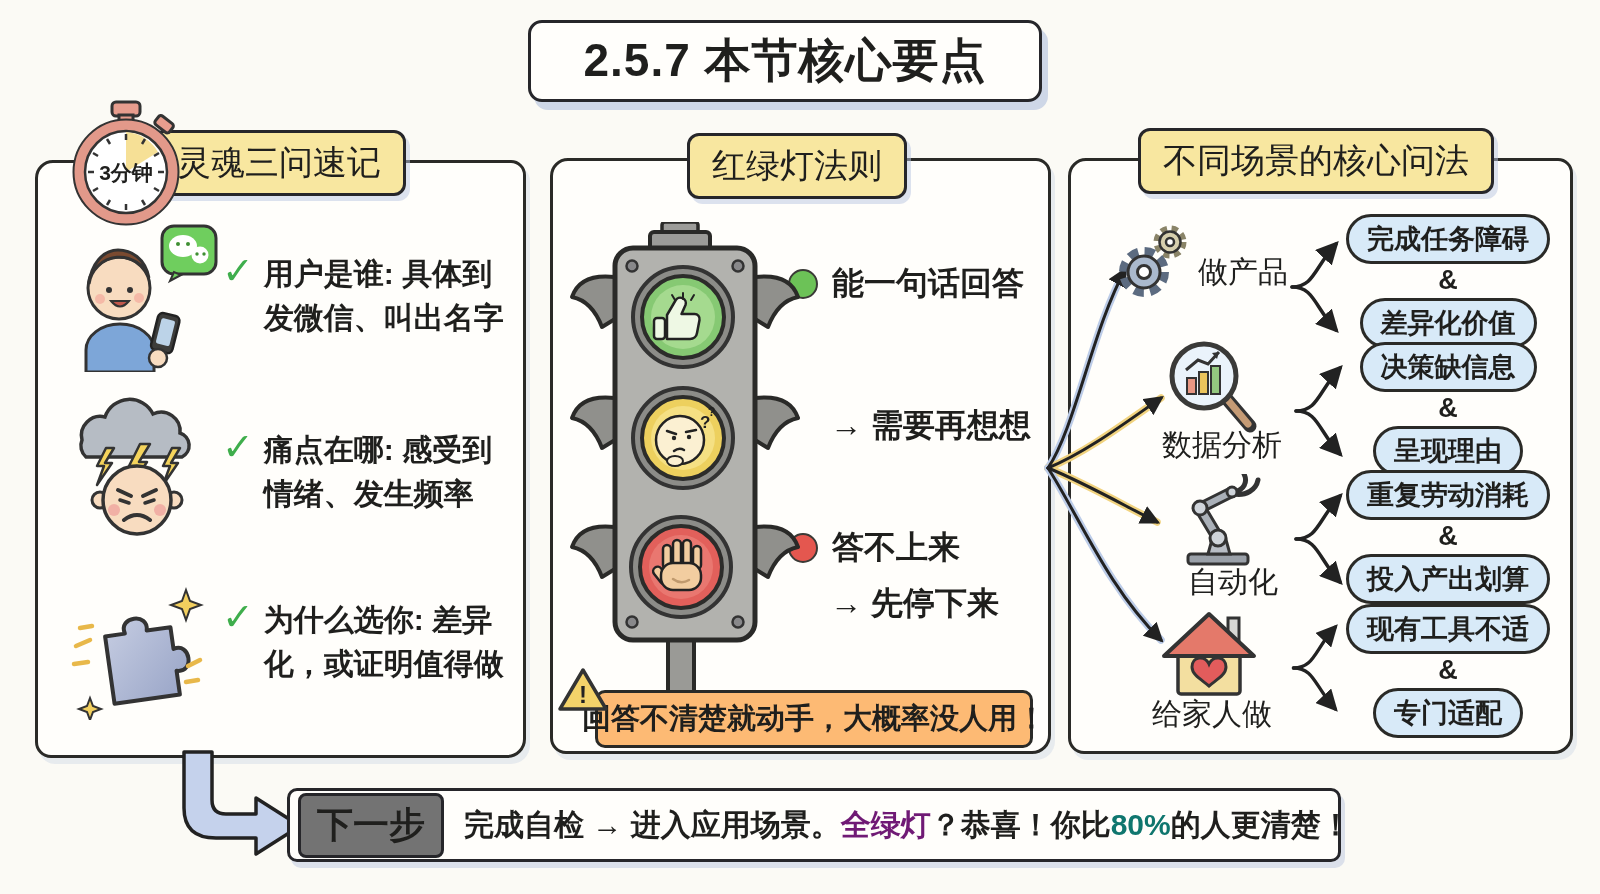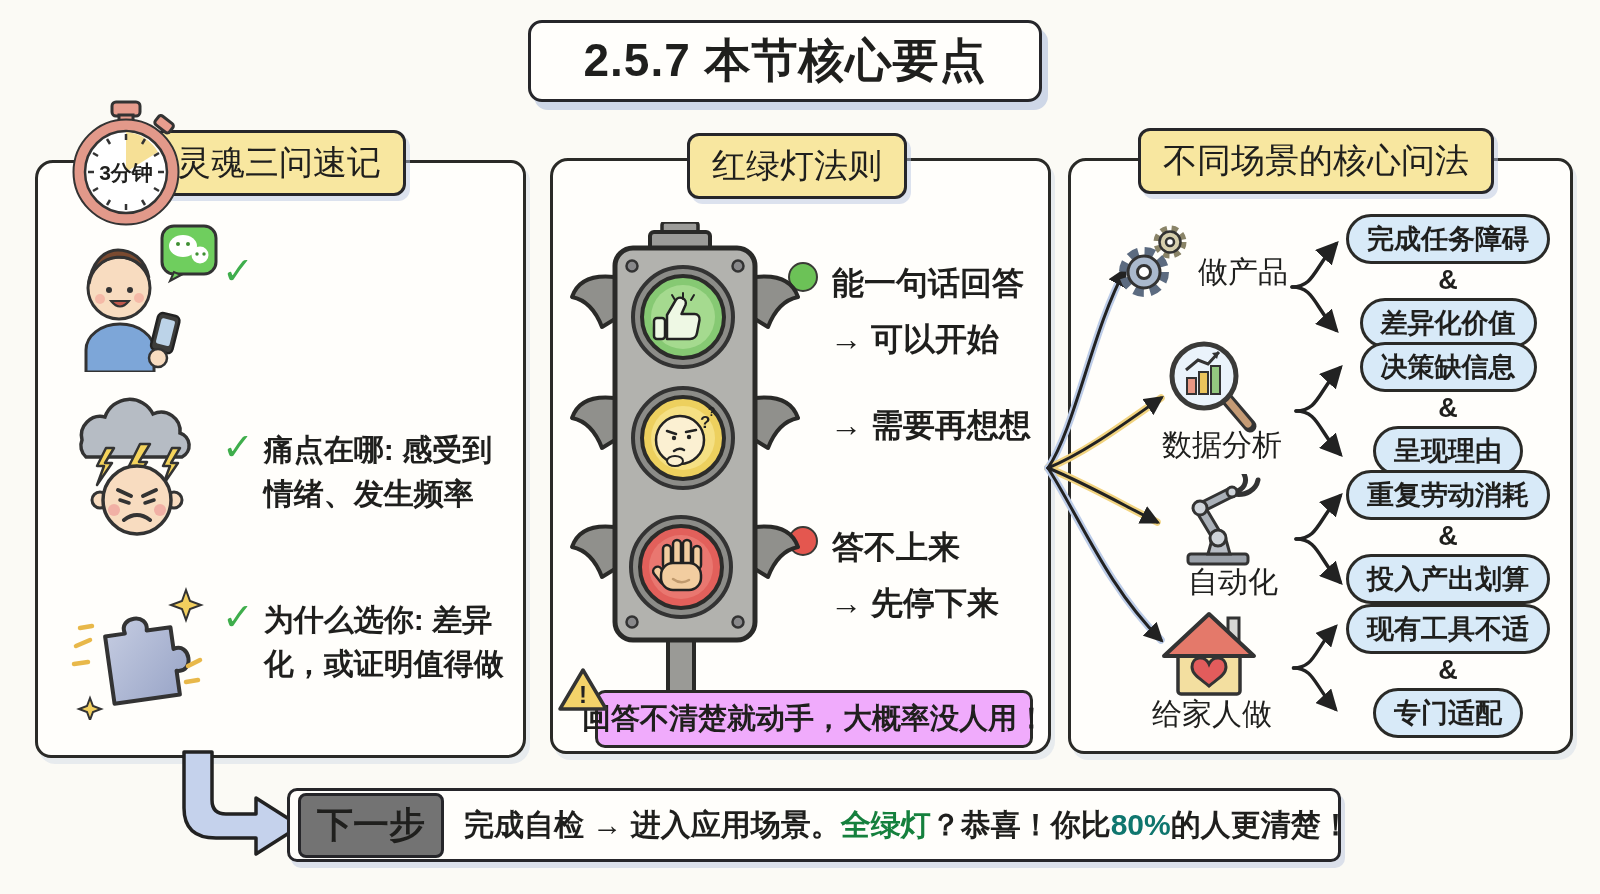--- a/index.html
+++ b/index.html
@@ -7,38 +7,38 @@
   .abs{position:absolute;}
   .panel{position:absolute;background:#fffefb;border:3.5px solid #2a2a27;border-radius:18px 15px 19px 16px;
          box-shadow:4px 6px 0 rgba(195,205,225,.35);}
   .title-box{position:absolute;left:528px;top:20px;width:508px;height:76px;display:flex;align-items:center;justify-content:center;
          background:#fffefb;border:3.5px solid #26262a;border-radius:14px;box-shadow:6px 8px 0 rgba(170,185,218,.55);
          font-size:46px;font-weight:bold;letter-spacing:1px;}
   .hdr{position:absolute;z-index:5;background:#f8e7a0;border:3.5px solid #26262a;border-radius:12px;
        padding:7px 22px;font-size:34px;font-weight:normal;box-shadow:4px 5px 0 rgba(185,198,226,.5);white-space:nowrap;}
   .check{color:#3fae4c;font-weight:bold;font-size:38px;margin-right:10px;line-height:1;}
   .item-text{font-size:30px;font-weight:bold;line-height:1.45;}
-  .bullet-line1{display:flex;align-items:flex-start;gap:14px;font-size:32px;font-weight:bold;white-space:nowrap;}
+  .bullet-line1{display:flex;align-items:center;gap:14px;font-size:32px;font-weight:bold;white-space:nowrap;}
   .bullet-line2{margin:12px 0 0 42px;font-size:32px;font-weight:bold;white-space:nowrap;}
   .dot{width:26px;height:26px;border-radius:50%;border:2.5px solid #3a3a36;flex:0 0 auto;}
   .dot-green{background:#6cc257;}
   .dot-yellow{background:#eed34f;}
   .dot-red{background:#e4574f;}
-  .warn-box{position:absolute;left:595px;top:690px;width:432px;height:52px;z-index:4;background:#f0abfc;border:3px solid #2a2a27;
+  .warn-box{position:absolute;left:595px;top:690px;width:432px;height:52px;z-index:4;background:#fdba74;border:3px solid #2a2a27;
        border-radius:10px;display:flex;align-items:center;justify-content:center;font-size:29px;font-weight:bold;white-space:nowrap;}
   .pillcol{position:absolute;display:flex;flex-direction:column;align-items:center;gap:2px;z-index:4;}
   .pill{background:#d8eaf8;border:3px solid #2a2a27;border-radius:26px;padding:4px 18px;font-size:27px;font-weight:bold;white-space:nowrap;}
   .amp{font-size:27px;font-weight:bold;line-height:1.1;}
   .scene-label{position:absolute;font-size:30px;font-weight:normal;white-space:nowrap;z-index:4;}
   .bottom-bar{position:absolute;left:287px;top:788px;width:1048px;height:68px;background:#fffefb;border:3.5px solid #26262a;
        border-radius:10px;display:flex;align-items:center;gap:20px;box-shadow:4px 6px 0 rgba(180,193,222,.45);z-index:4;}
   .next-box{margin-left:8px;background:#737373;border:3px solid #26262a;border-radius:8px;padding:5px 16px;
        font-size:36px;font-weight:bold;white-space:nowrap;text-align:center;}
   .bottom-text{font-size:30px;font-weight:bold;white-space:nowrap;}
-  .seg-green{color:#15803d;}
+  .seg-green{color:#701a75;}
   .seg-red{color:#0f766e;}
   svg{display:block;}
   .nopoint{pointer-events:none;}
 </style>
 </head>
 <body>
 
 <div class="canvas">
 
   <svg width="0" height="0" class="abs">
@@ -110,20 +110,25 @@
     <circle cx="38" cy="77" r="5" fill="#f4b3a2" opacity=".85"></circle>
       <circle cx="77" cy="76" r="5" fill="#f4b3a2" opacity=".85"></circle>
     <g transform="translate(103,112) rotate(14)">
       <rect x="-11" y="-20" width="22" height="38" rx="5" fill="#3d3d3b" stroke="#222" stroke-width="2.5"></rect>
       <rect x="-7" y="-15" width="14" height="26" rx="2" fill="#bcd3e8"></rect>
     </g>
     <circle cx="96" cy="136" r="9" fill="#f8dcc0" stroke="#333" stroke-width="2.5"></circle>
   </svg>
   <div class="abs" style="left:222px;top:252px;width:290px;display:flex;">
     <span class="check">✓</span>
+    <div class="item-text">
+      <span style="font-weight:bold;">用户是谁:</span>
+      <span>具体到</span><br>
+      <span>发微信、叫出名字</span>
+    </div>
   </div>
 
   <svg class="abs nopoint" style="left:62px;top:388px;" width="150" height="150" viewBox="0 0 150 150">
     <path d="M20,52 a19,19 0 0 1 23,-23 a26,26 0 0 1 48,-3 a19,19 0 0 1 27,19 a13,13 0 0 1 2,24 l-96,0 a15,15 0 0 1 -4,-17 Z" fill="#b6bcc4" stroke="#333" stroke-width="3.5"></path>
     <path d="M44,60 l-9,18 h7 l-7,19 l15,-22 h-7 l9,-15 Z" fill="#f5d45c" stroke="#333" stroke-width="2.5" stroke-linejoin="round"></path>
     <path d="M78,56 l-11,22 h8 l-8,23 l18,-27 h-8 l11,-18 Z" fill="#f5d45c" stroke="#333" stroke-width="2.5" stroke-linejoin="round"></path>
     <path d="M110,60 l-9,18 h7 l-7,19 l15,-22 h-7 l9,-15 Z" fill="#f5d45c" stroke="#333" stroke-width="2.5" stroke-linejoin="round"></path>
     <circle cx="38" cy="112" r="8" fill="#f8dcc0" stroke="#333" stroke-width="3"></circle>
     <circle cx="112" cy="112" r="8" fill="#f8dcc0" stroke="#333" stroke-width="3"></circle>
     <circle cx="75" cy="112" r="34" fill="#f8dcc0" stroke="#333" stroke-width="3.5"></circle>
@@ -235,21 +240,20 @@
       </g>
       <path d="M-8,10 q8,6 16,1" stroke="#c09a6e" stroke-width="2.5" fill="none" stroke-linecap="round"></path>
     </g>
   </svg>
 
   <div class="abs" style="left:788px;top:262px;">
     <div class="bullet-line1">
         <span class="dot dot-green"></span>
       <span>能一句话回答</span>
       </div>
-    <div class="bullet-line2">→ 可以开始</div>
   </div>
   <div class="abs" style="left:788px;top:392px;">
     <div class="bullet-line2">→ 需要再想想</div>
   </div>
   <div class="abs" style="left:788px;top:526px;">
     <div class="bullet-line1">
         <span class="dot dot-red"></span>
       <span>答不上来</span>
       </div>
     <div class="bullet-line2">→ 先停下来</div>

